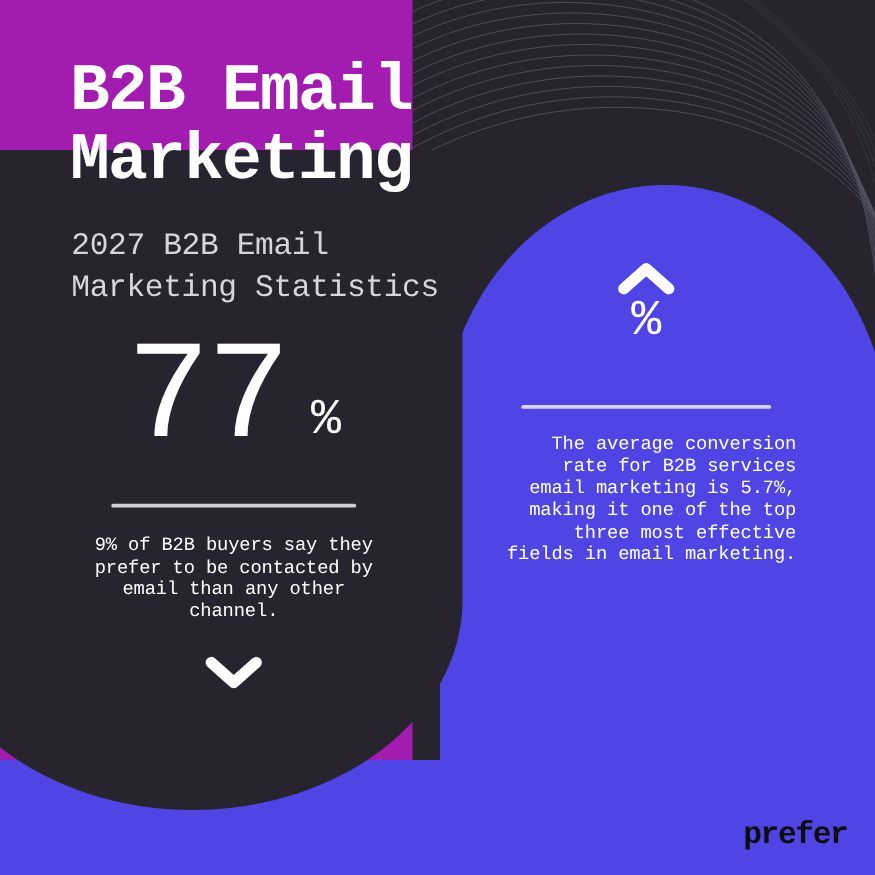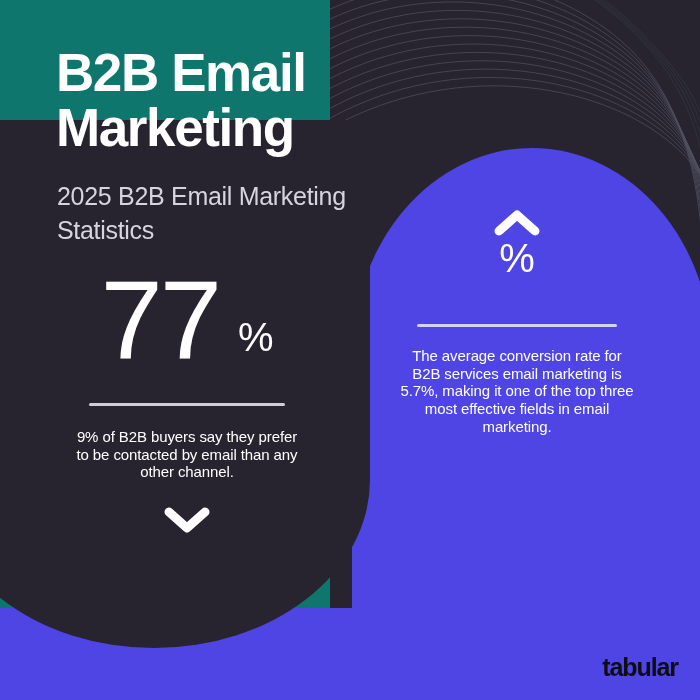--- a/index.html
+++ b/index.html
@@ -11,21 +11,22 @@
   body {
     font-family: "Liberation Sans", sans-serif;
     -webkit-font-smoothing: antialiased;
   }
 
   #poster {
     position: relative;
     width: 700px;
     height: 700px;
     overflow: hidden;
-    background: #0f766e;           
+    background: #a21caf;           
+    font-family: Liberation Mono, monospace;
   }
   
   .dark-top-right {
     position: absolute;
     left: 330px;
     top: 0;
     width: 370px;
     height: 700px;
     background: #272430;
     z-index: 1;
@@ -158,21 +159,21 @@
 
   .body-copy {
     margin: 22px auto 0 auto;
     width: 228px;
     font-size: 15px;
     line-height: 1.18;
     font-weight: 400;
     letter-spacing: -0.1px;
     color: #ffffff;
   }
-  .body-copy.wide { width: 240px; margin-top: 20px; }
+  .body-copy.wide { width: 240px; margin-top: 20px; text-align: right; }
 
   .chev-down { margin-top: 26px; }
 
   
   .logo {
     position: absolute;
     right: 22px;
     bottom: 18px;
     font-size: 25px;
     font-weight: 700;
@@ -213,21 +214,21 @@
     </g>
   </svg>
 
   <div class="purple-floor"></div>
   <div class="purple-arch"></div>
   <div class="dark-bowl"></div>
 
   <div class="content">
 
     <h1 class="title">B2B Email Marketing</h1>
-    <p class="subtitle">2025 B2B Email Marketing Statistics</p>
+    <p class="subtitle">2027 B2B Email Marketing Statistics</p>
 
     <div class="stat stat-left">
       <div class="bignum-row">
         <span class="bignum">77</span>
         <span class="pct">%</span>
       </div>
       <div class="divider"></div>
       <p class="body-copy">9% of B2B buyers say they prefer to be contacted by email than any other channel.</p>
       <svg class="chevron chev-down" viewBox="0 0 46 26" aria-hidden="true">
         <path d="M5 5 L23 21 L41 5" fill="none" stroke="#ffffff" stroke-width="9" stroke-linecap="round" stroke-linejoin="round"></path>
@@ -238,16 +239,16 @@
       <svg class="chevron chev-up" viewBox="0 0 46 26" aria-hidden="true">
         <path d="M5 21 L23 5 L41 21" fill="none" stroke="#ffffff" stroke-width="9" stroke-linecap="round" stroke-linejoin="round"></path>
       </svg>
       <div class="bignum-row">
         <span class="pct">%</span>
       </div>
       <div class="divider on-purple"></div>
       <p class="body-copy wide">The average conversion rate for B2B services email marketing is 5.7%, making it one of the top three most effective fields in email marketing.</p>
     </div>
 
-    <div class="logo">tabular</div>
+    <div class="logo">prefer</div>
 
   </div>
 </div>
 
 </body></html>

